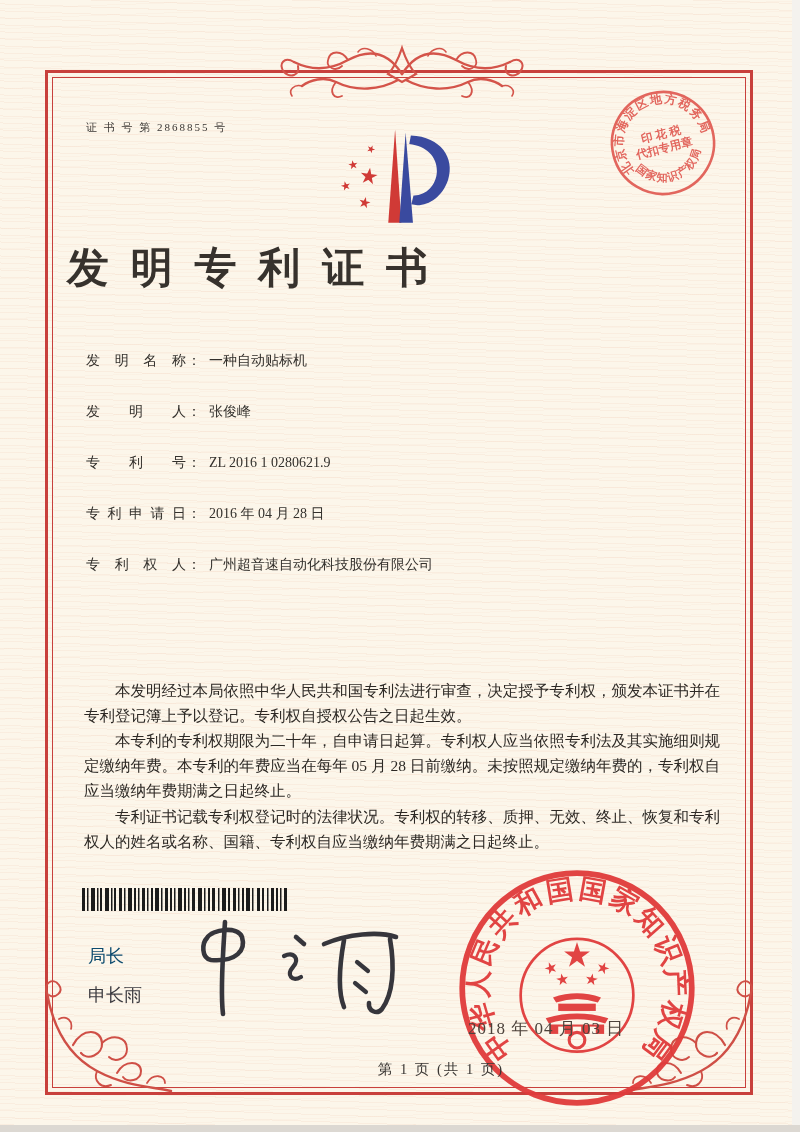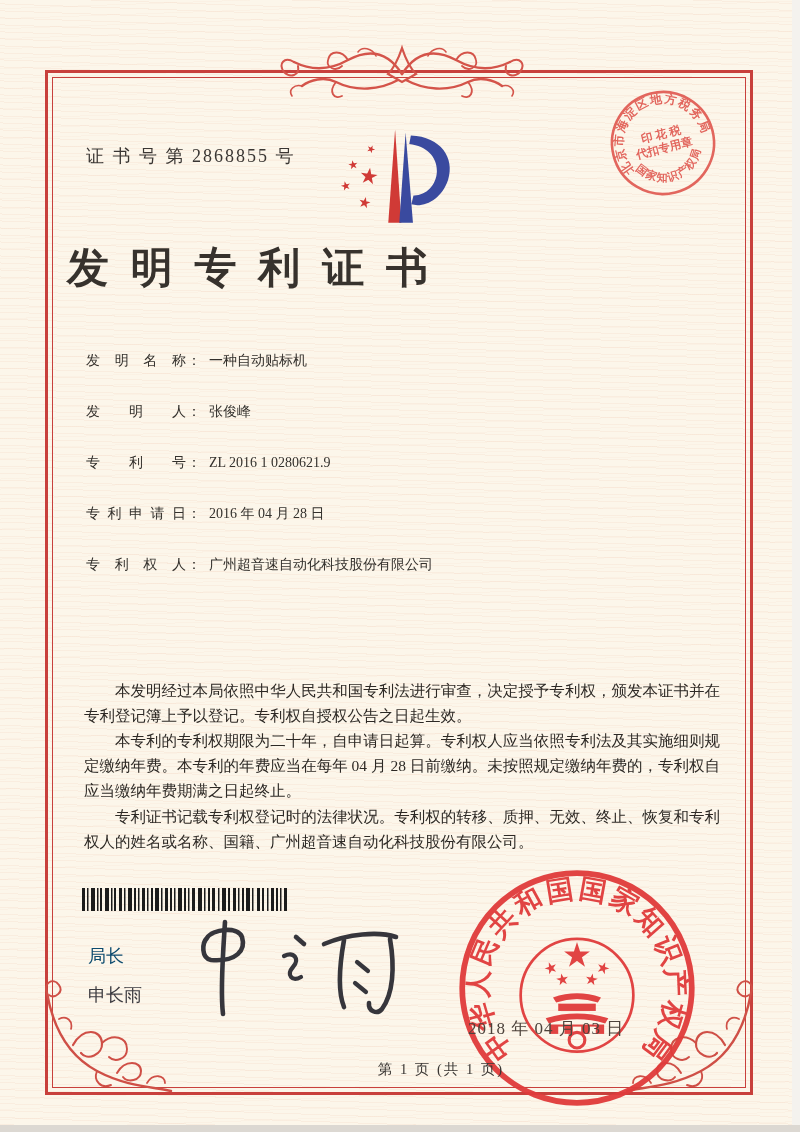--- a/index.html
+++ b/index.html
@@ -22,21 +22,21 @@
   .frame::after{
     content:"";position:absolute;left:4px;top:4px;right:4px;bottom:4px;
     border:1px solid #c8403c;
   }
   .ornament-top{position:absolute;left:276px;top:34px;width:252px;height:68px;}
   .corner-flourish{position:absolute;width:138px;height:122px;}
   .corner-bl{left:39px;top:975px;}
   .corner-br{left:621px;top:975px;transform:scaleX(-1);}
   
   .cert-no{
-    position:absolute;left:86px;top:144px;font-size:18px;letter-spacing:2px;color:#3a3633;
+    position:absolute;left:86px;top:120px;font-size:11px;letter-spacing:2px;color:#3a3633;
   }
   .logo{position:absolute;left:330px;top:126px;width:126px;height:100px;}
   .stamp-seal{
     position:absolute;left:608px;top:88px;width:110px;height:110px;
     transform:rotate(-14deg);opacity:0.92;
   }
   .title{
     position:absolute;left:45px;top:240px;width:708px;text-align:left;
     font-size:42px;font-weight:600;color:#37322d;
     letter-spacing:0.52em;text-indent:0.52em;
@@ -156,22 +156,22 @@
   <div class="frow">
     <span class="flabel">专利申请日</span><span class="fcolon">：</span><span>2016 年 04 月 28 日</span>
   </div>
   <div class="frow">
     <span class="flabel">专利权人</span><span class="fcolon">：</span><span>广州超音速自动化科技股份有限公司</span>
   </div>
 </div>
 
 <div class="paras">
   <p>本发明经过本局依照中华人民共和国专利法进行审查，决定授予专利权，颁发本证书并在专利登记簿上予以登记。专利权自授权公告之日起生效。</p>
-  <p>本专利的专利权期限为二十年，自申请日起算。专利权人应当依照专利法及其实施细则规定缴纳年费。本专利的年费应当在每年 04 月 28 日前缴纳。未按照规定缴纳年费的，专利权自应当缴纳年费期满之日起终止。</p>
-  <p>专利证书记载专利权登记时的法律状况。专利权的转移、质押、无效、终止、恢复和专利权人的姓名或名称、国籍、广州超音速自动化科技股份有限公司。</p>
+  <p>本专利的专利权期限为二十年，自申请日起算。专利权人应当依照专利法及其实施细则规定缴纳年费。本专利的年费应当在每年 05 月 28 日前缴纳。未按照规定缴纳年费的，专利权自应当缴纳年费期满之日起终止。</p>
+  <p>专利证书记载专利权登记时的法律状况。专利权的转移、质押、无效、终止、恢复和专利权人的姓名或名称、国籍、专利权自应当缴纳年费期满之日起终止。</p>
 </div>
 
 <svg class="barcode" viewBox="0 0 212 23" preserveAspectRatio="none">
   <g fill="#1c1c1c">
     <rect x="0" y="0" width="3" height="23"></rect>
       <rect x="5" y="0" width="1.5" height="23"></rect>
       <rect x="9" y="0" width="4" height="23"></rect>
       <rect x="15" y="0" width="1.5" height="23"></rect>
       <rect x="18" y="0" width="2" height="23"></rect>
       <rect x="23" y="0" width="4" height="23"></rect>

